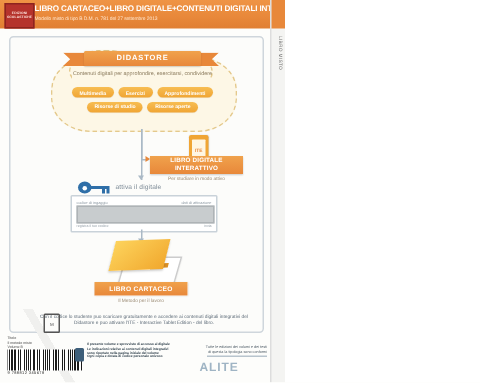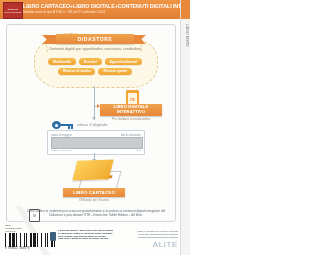--- a/index.html
+++ b/index.html
@@ -241,21 +241,21 @@
   }
   .legal-ico{
     position:absolute;left:50px;top:232px;width:6px;height:9px;
     background:#3e5f7a;border-radius:1px;
   }
 
   
   .rb{position:absolute;right:12px;bottom:6px;width:64px;text-align:right;}
   .rb-t{font-size:2.5px;line-height:3.2px;color:#4e5b66;}
   .rb-logo{
-    margin-top:2px;font-size:8px;font-weight:normal;color:#9fb4c4;letter-spacing:.6px;
+    margin-top:2px;font-size:8px;font-weight:bold;color:#9fb4c4;letter-spacing:.6px;text-align:center;
   }
   .rb-line{height:.6px;background:#b8c4cd;margin:1px 0 1px auto;width:40px;}
 </style>
 </head>
 <body>
 
 <div class="cover">
 
   <div class="topband"></div>
   <div class="pub-logo">

